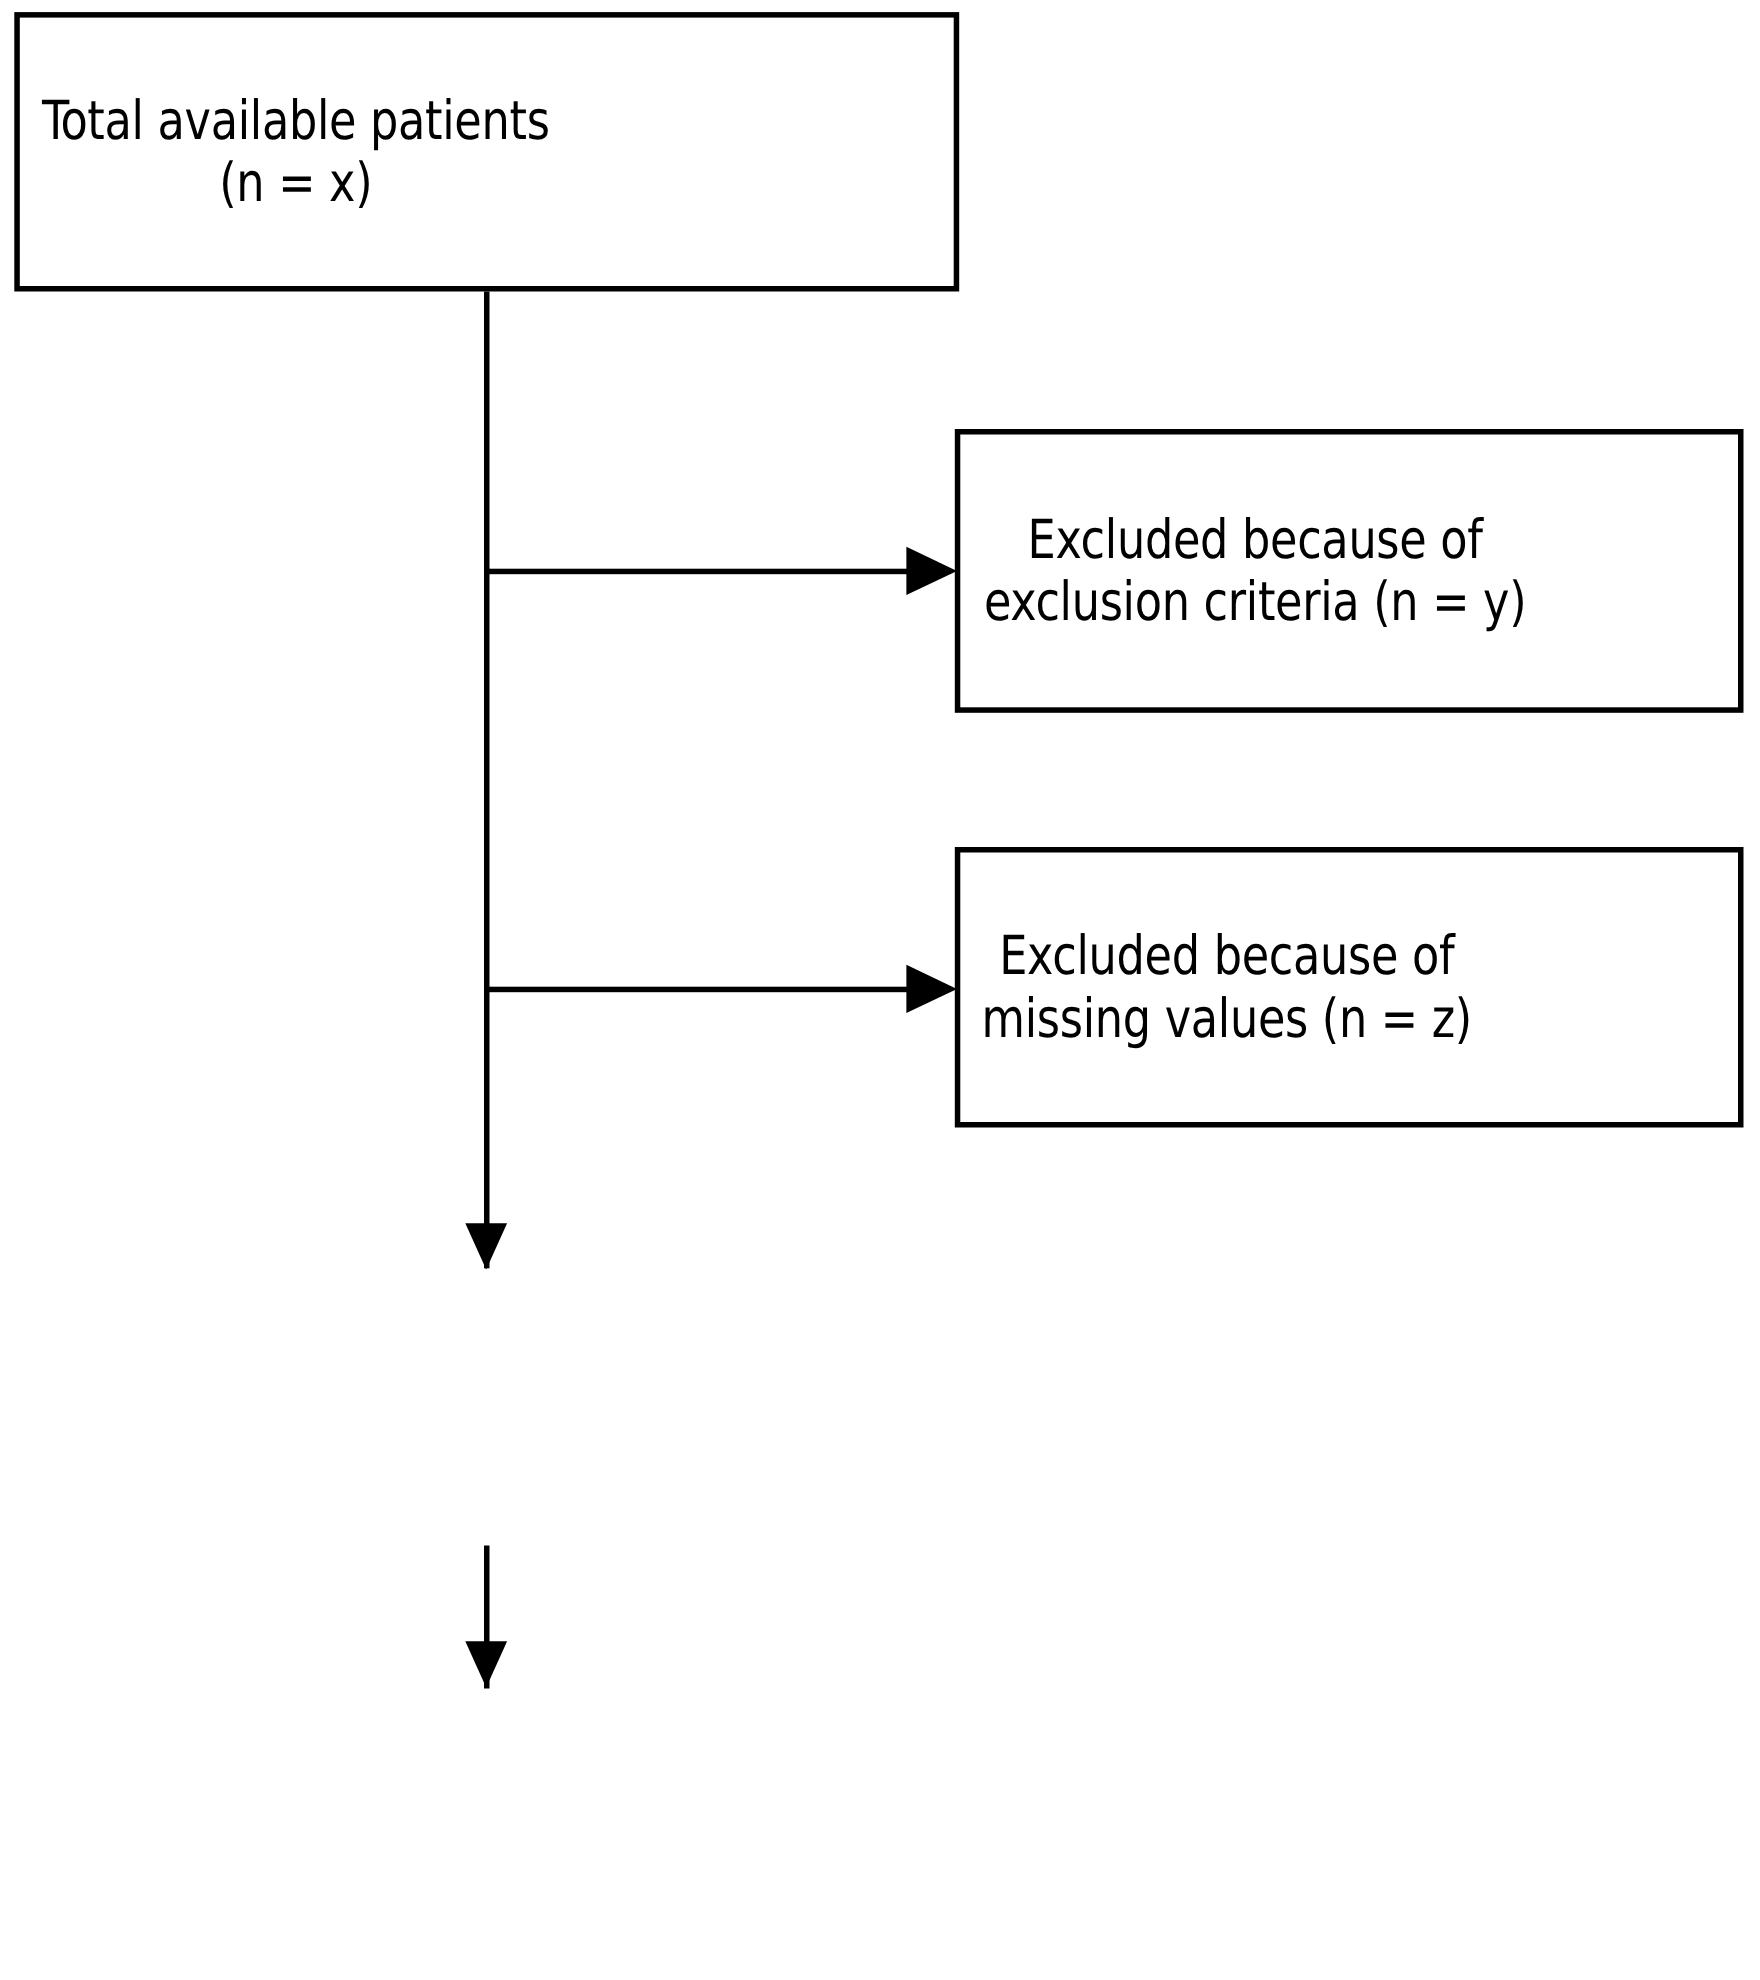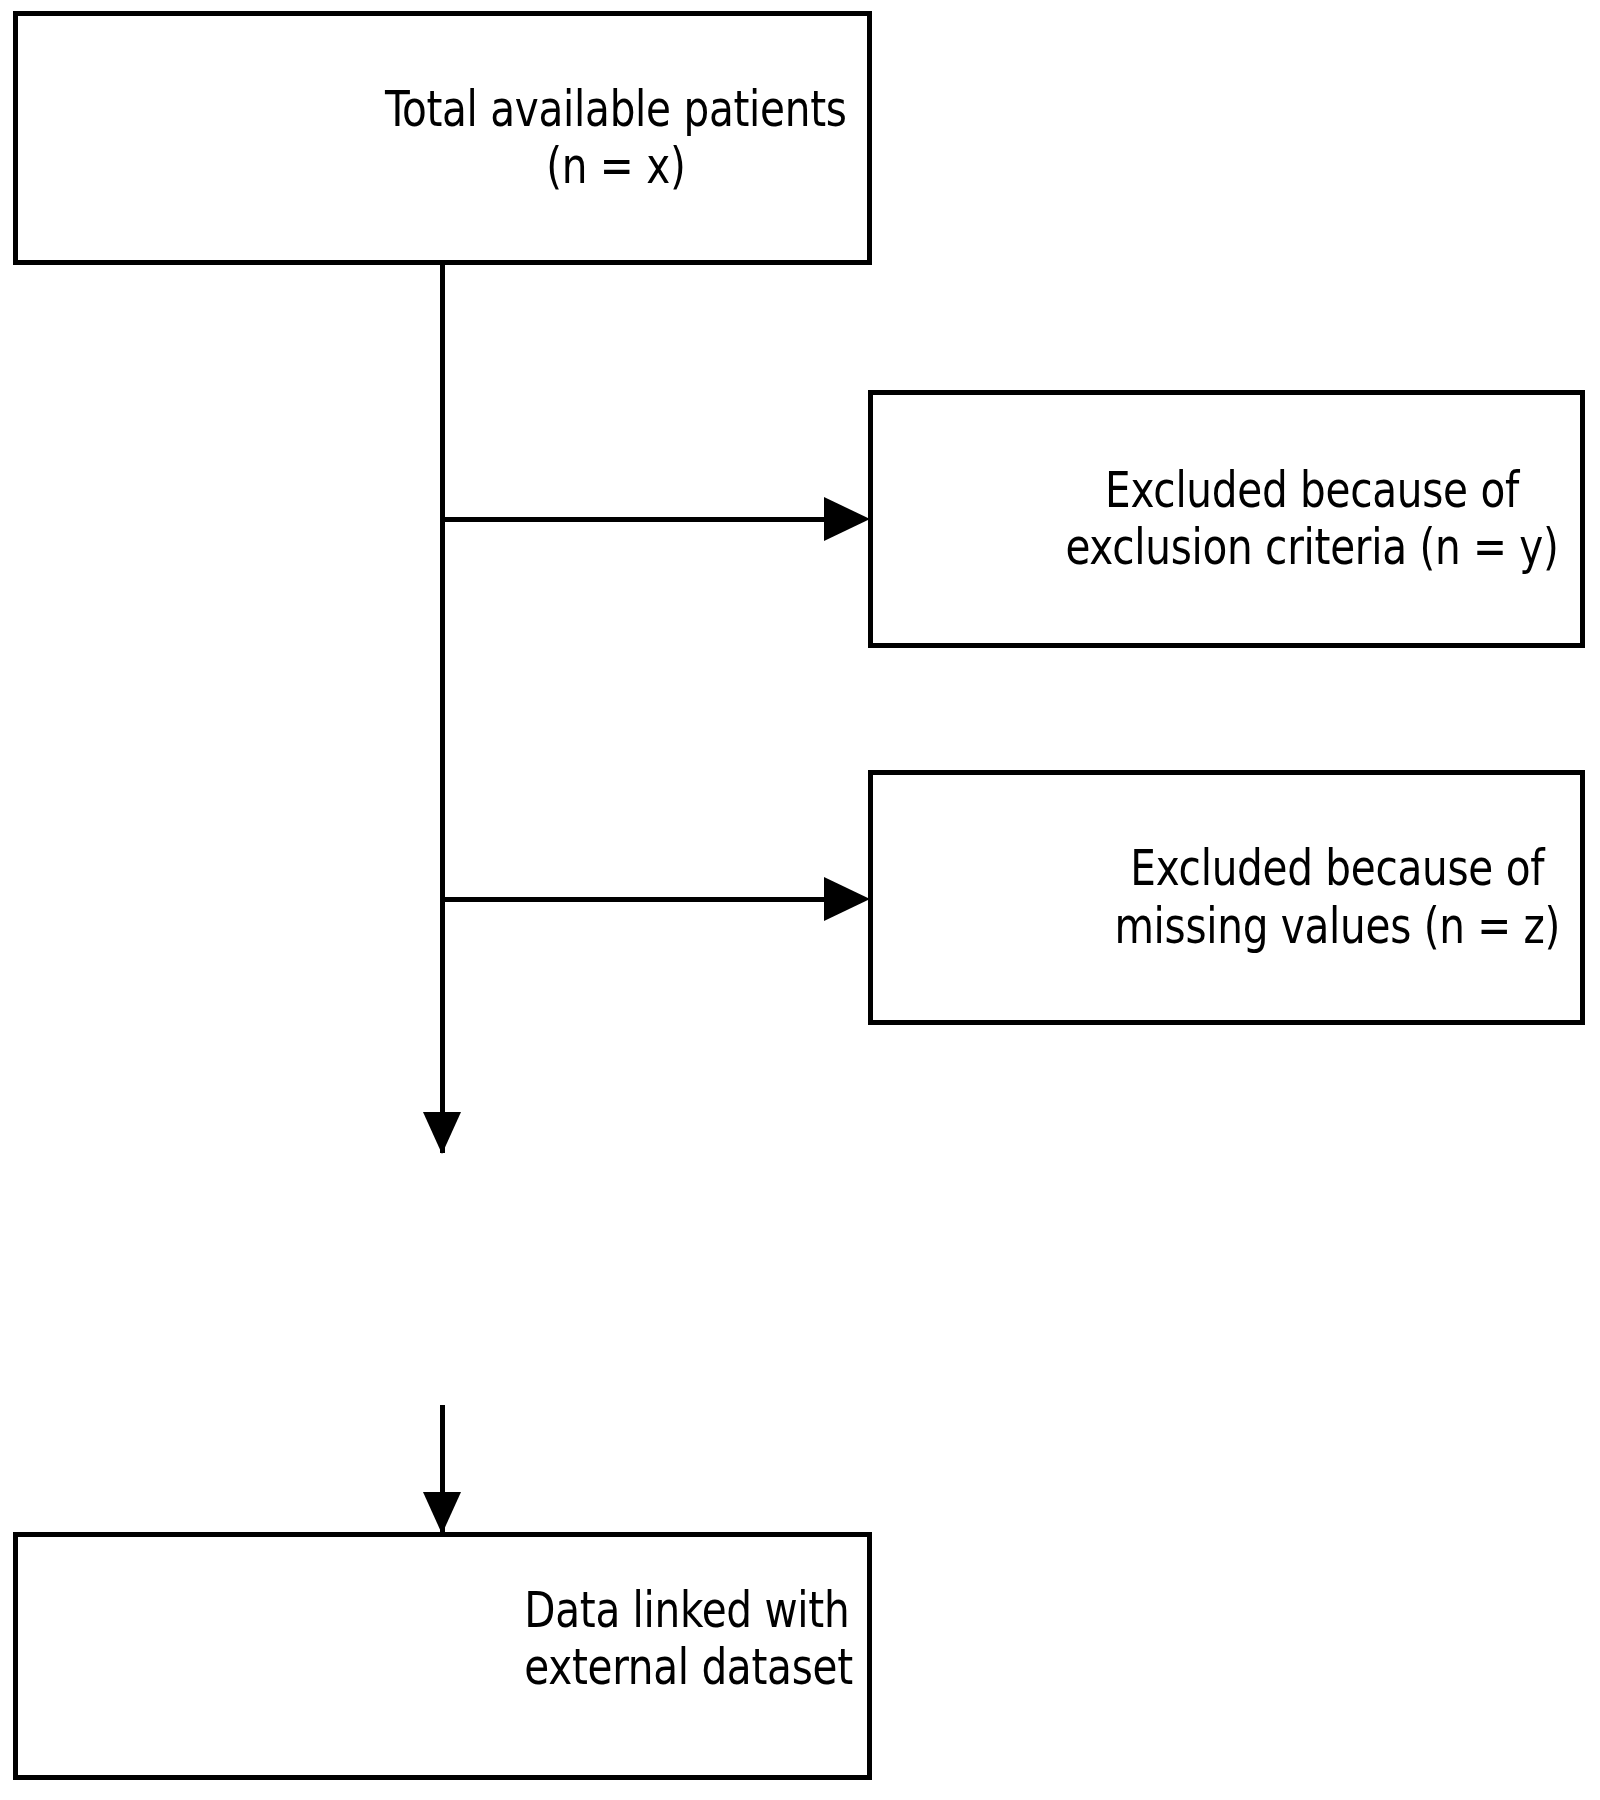--- a/index.html
+++ b/index.html
@@ -15,21 +15,21 @@
     overflow: hidden;
     font-family: "DejaVu Sans Condensed", "Liberation Sans Narrow", "Liberation Sans", sans-serif;
   }
   .flow-box {
     position: absolute;
     box-sizing: border-box;
     border: 5px solid #000000;
     background: #ffffff;
     display: flex;
     align-items: center;
-    justify-content: flex-end;
+    justify-content: flex-start;
     text-align: center;
   }
   .box-label {
     font-size: 49px;
     line-height: 1.17;
     color: #000000;
     letter-spacing: -0.3px;
     white-space: pre-line;
     font-stretch: condensed;
     transform: scaleX(0.92);
@@ -79,24 +79,20 @@
     <div class="box-label">Excluded because of
 exclusion criteria (n = y)</div>
   </div>
 
   <div class="flow-box" style="left:868px; top:770px; width:717px; height:255px;">
     <div class="box-label">Excluded because of
 missing values (n = z)</div>
   </div>
 
 
-  <div class="flow-box" style="left:13px; top:1532px; width:859px; height:248px;">
-    <div class="box-label left-block" style="margin-bottom:34px; margin-left:-12px;">Data linked with
-external dataset</div>
-  </div>
 
   <div class="vline" style="left:440px; top:265px; height:888px;"></div>
   <div class="arrow-down" style="left:423px; top:1112px;"></div>
 
   <div class="hline" style="left:440px; top:517px; width:390px;"></div>
   <div class="arrow-right" style="left:824px; top:497px;"></div>
 
   <div class="hline" style="left:440px; top:897px; width:390px;"></div>
   <div class="arrow-right" style="left:824px; top:877px;"></div>
 

